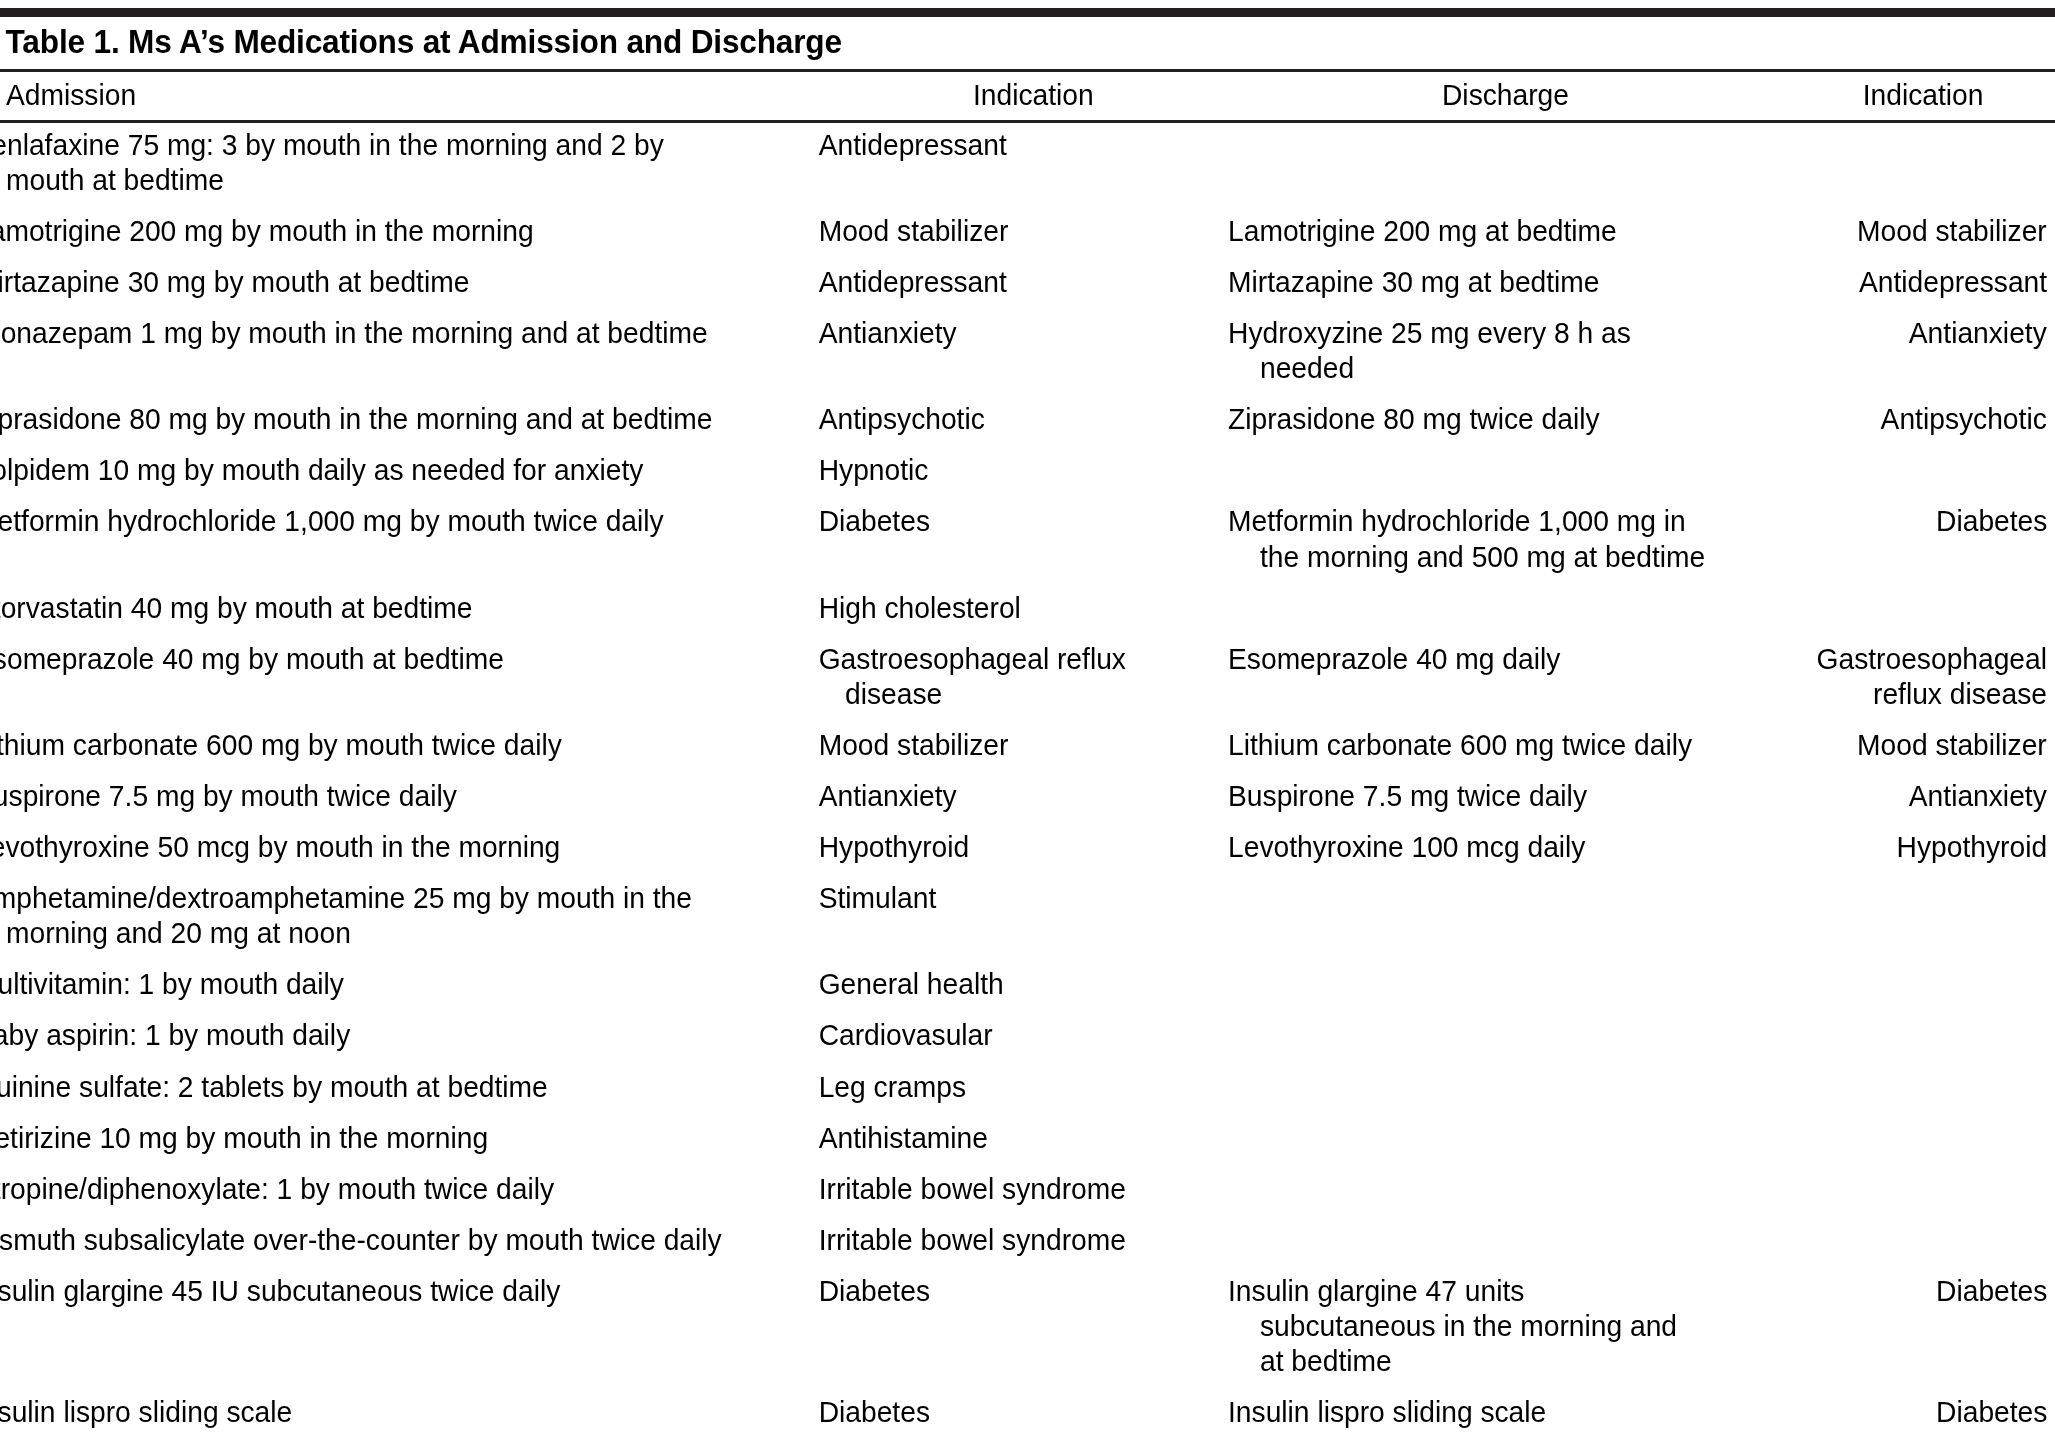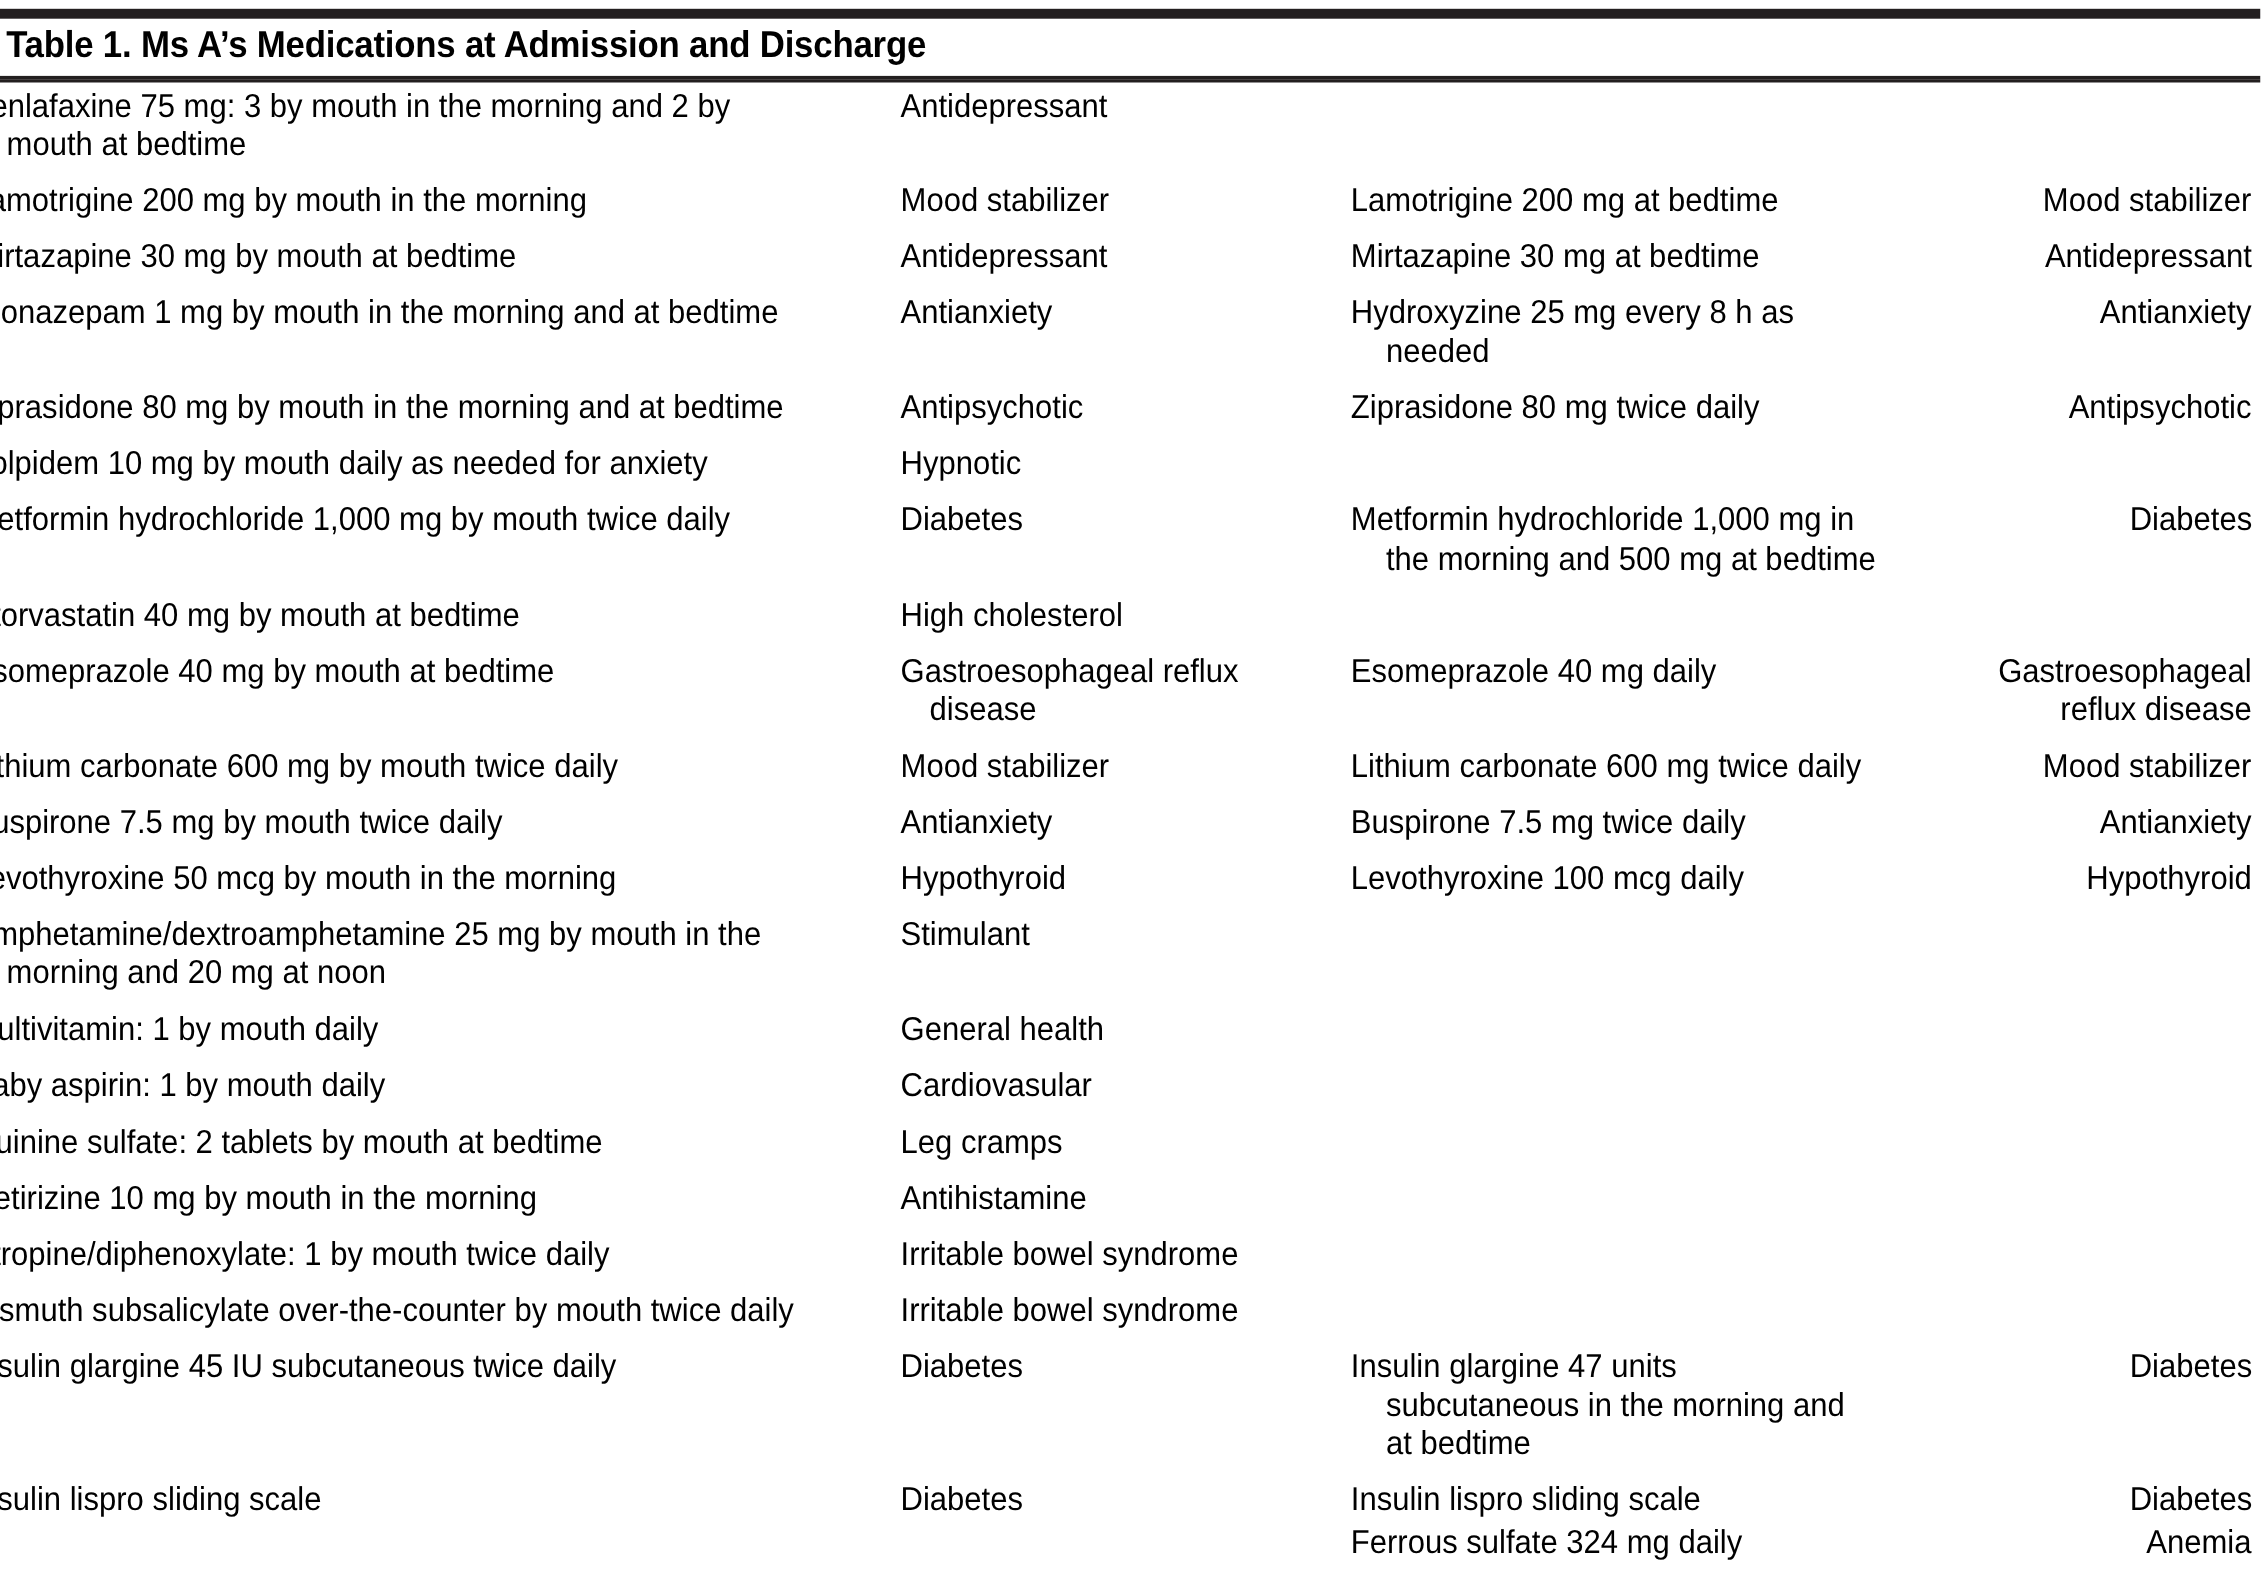--- a/index.html
+++ b/index.html
@@ -117,20 +117,36 @@
 <body>
 
 <div class="table-wrap">
 
   <div class="rule-top"></div>
 
   <div class="table-title">Table 1. Ms A’s Medications at Admission and Discharge</div>
 
   <div class="rule-title-bottom"></div>
 
+  <table>
+    <colgroup>
+      <col class="c-adm">
+      <col class="c-ind1">
+      <col class="c-dis">
+      <col class="c-ind2">
+    </colgroup>
+    <thead>
+      <tr>
+        <th class="h-adm"><span class="cx">Admission</span></th>
+        <th class="h-ind1"><span class="cx">Indication</span></th>
+        <th class="h-dis"><span class="cx">Discharge</span></th>
+        <th class="h-ind2"><span class="cx">Indication</span></th>
+      </tr>
+    </thead>
+  </table>
 
   <div class="rule-header-bottom"></div>
 
   <table>
     <colgroup>
       <col class="c-adm">
       <col class="c-ind1">
       <col class="c-dis">
       <col class="c-ind2">
     </colgroup>

